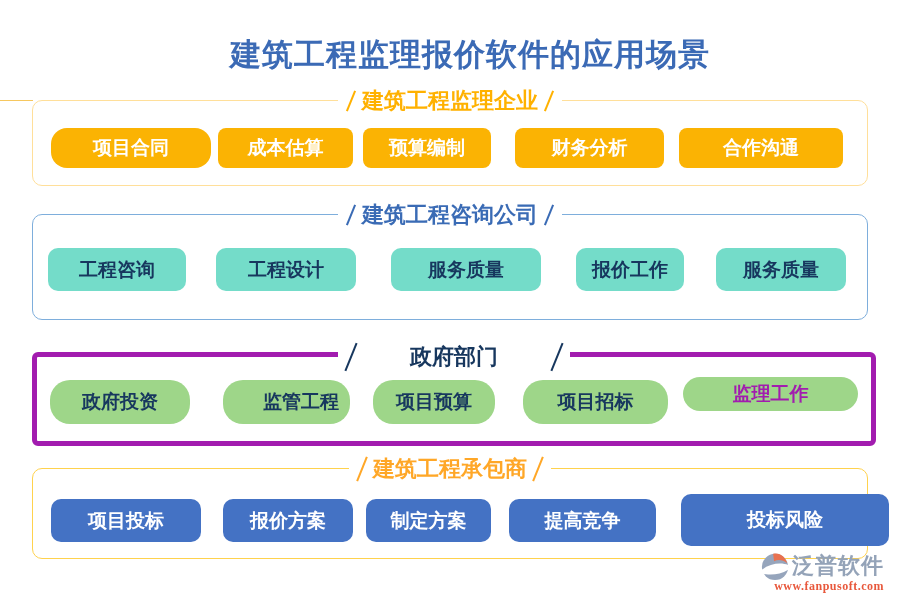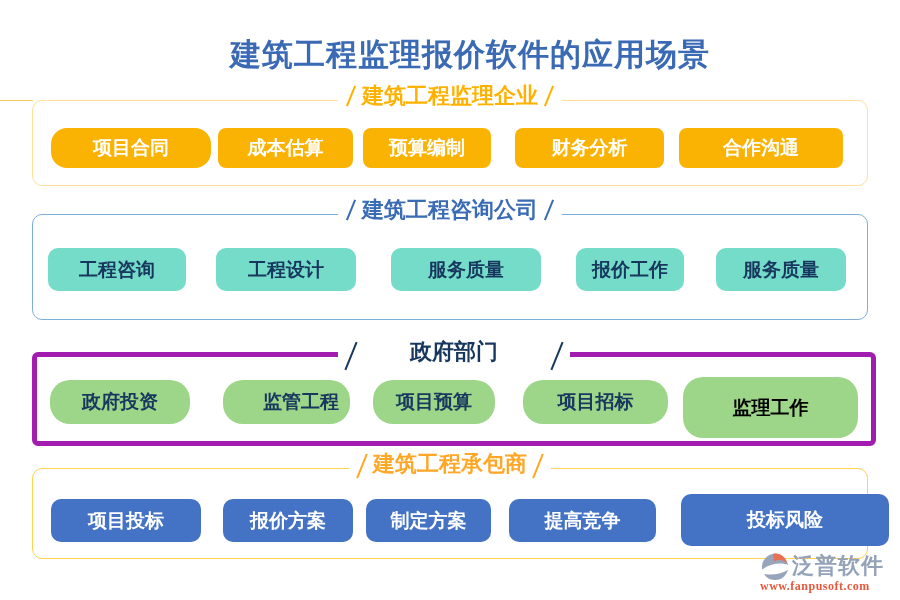--- a/index.html
+++ b/index.html
@@ -14,21 +14,21 @@
   
   .panel{position:absolute;left:32px;width:834px;background:#fff;border-radius:10px;}
   .panel-0{top:100px;height:84px;border:1px solid #FFDF9A;}
   .panel-0::before{content:"";position:absolute;left:-33px;top:-1px;width:33px;border-top:1px solid #F6C75F;}
   .panel-1{top:214px;height:104px;border:1px solid #7EAEDC;}
   .panel-2{top:352px;height:84px;border:5px solid #a21caf;border-radius:6px;}
   .panel-3{top:468px;height:89px;border:1px solid #FFD24D;}
 
   .panel-header{
     position:absolute;top:-16px;left:50%;transform:translateX(-50%);
-    height:32px;display:flex;align-items:flex-start;background:#fff;
+    height:32px;display:flex;align-items:center;background:#fff;
     padding:0 12px;white-space:nowrap;
   }
   .panel-title{font-size:22px;font-weight:700;margin:0 10px;line-height:1;}
   .slash{display:inline-block;width:2px;height:22px;transform:rotate(22deg);}
   .panel-0 .panel-title{color:#FFB100;} .panel-0 .slash{background:#FFB100;}
   .panel-1 .panel-title{color:#3A6BB5;} .panel-1 .slash{background:#3A6BB5;}
   .panel-2 .panel-title{color:#17375E;margin:0 58px;} .panel-2 .slash{background:#17375E;height:30px;}
   .panel-3 .panel-title{color:#FFA727;} .panel-3 .slash{background:#FFA727;height:26px;}
 
   
@@ -48,31 +48,31 @@
   .panel-1 .tag:nth-child(3){left:183px;width:140px;}
   .panel-1 .tag:nth-child(4){left:358px;width:150px;}
   .panel-1 .tag:nth-child(5){left:543px;width:108px;}
   .panel-1 .tag:nth-child(6){left:683px;width:130px;}
 
   .panel-2 .tag{top:23px;height:44px;background:#9ED689;color:#17375E;border-radius:20px;}
   .panel-2 .tag:nth-child(2){left:13px;width:140px;}
   .panel-2 .tag:nth-child(3){left:186px;width:127px;padding-left:29px;}
   .panel-2 .tag:nth-child(4){left:336px;width:122px;}
   .panel-2 .tag:nth-child(5){left:486px;width:145px;}
-  .panel-2 .tag:nth-child(6){left:646px;width:175px;top:20px;height:61px;color:#000000;}
+  .panel-2 .tag:nth-child(6){left:646px;width:175px;top:20px;height:34px;color:#a21caf;}
 
   .panel-3 .tag{top:30px;height:43px;background:#4472C4;color:#FFFFFF;border-radius:10px;}
   .panel-3 .tag:nth-child(2){left:18px;width:150px;}
   .panel-3 .tag:nth-child(3){left:190px;width:130px;}
   .panel-3 .tag:nth-child(4){left:333px;width:125px;}
   .panel-3 .tag:nth-child(5){left:476px;width:147px;}
   .panel-3 .tag:nth-child(6){left:648px;width:208px;top:25px;height:52px;}
 
   
-  .brand{position:absolute;right:16px;bottom:6px;display:flex;flex-direction:column;align-items:flex-start;}
+  .brand{position:absolute;right:16px;bottom:6px;display:flex;flex-direction:column;align-items:flex-end;}
   .brand-row{display:flex;align-items:center;gap:2px;}
   .brand-icon{width:30px;height:30px;display:inline-block;}
   .brand-name{font-size:22px;font-weight:700;color:#94A3B8;letter-spacing:1px;}
   .brand-site{font-size:12px;font-weight:700;color:#E8583C;letter-spacing:0.5px;margin-top:-2px;
               font-family:"Liberation Serif","DejaVu Serif",serif;}
 </style>
 </head>
 <body>
 
 <div class="canvas">

